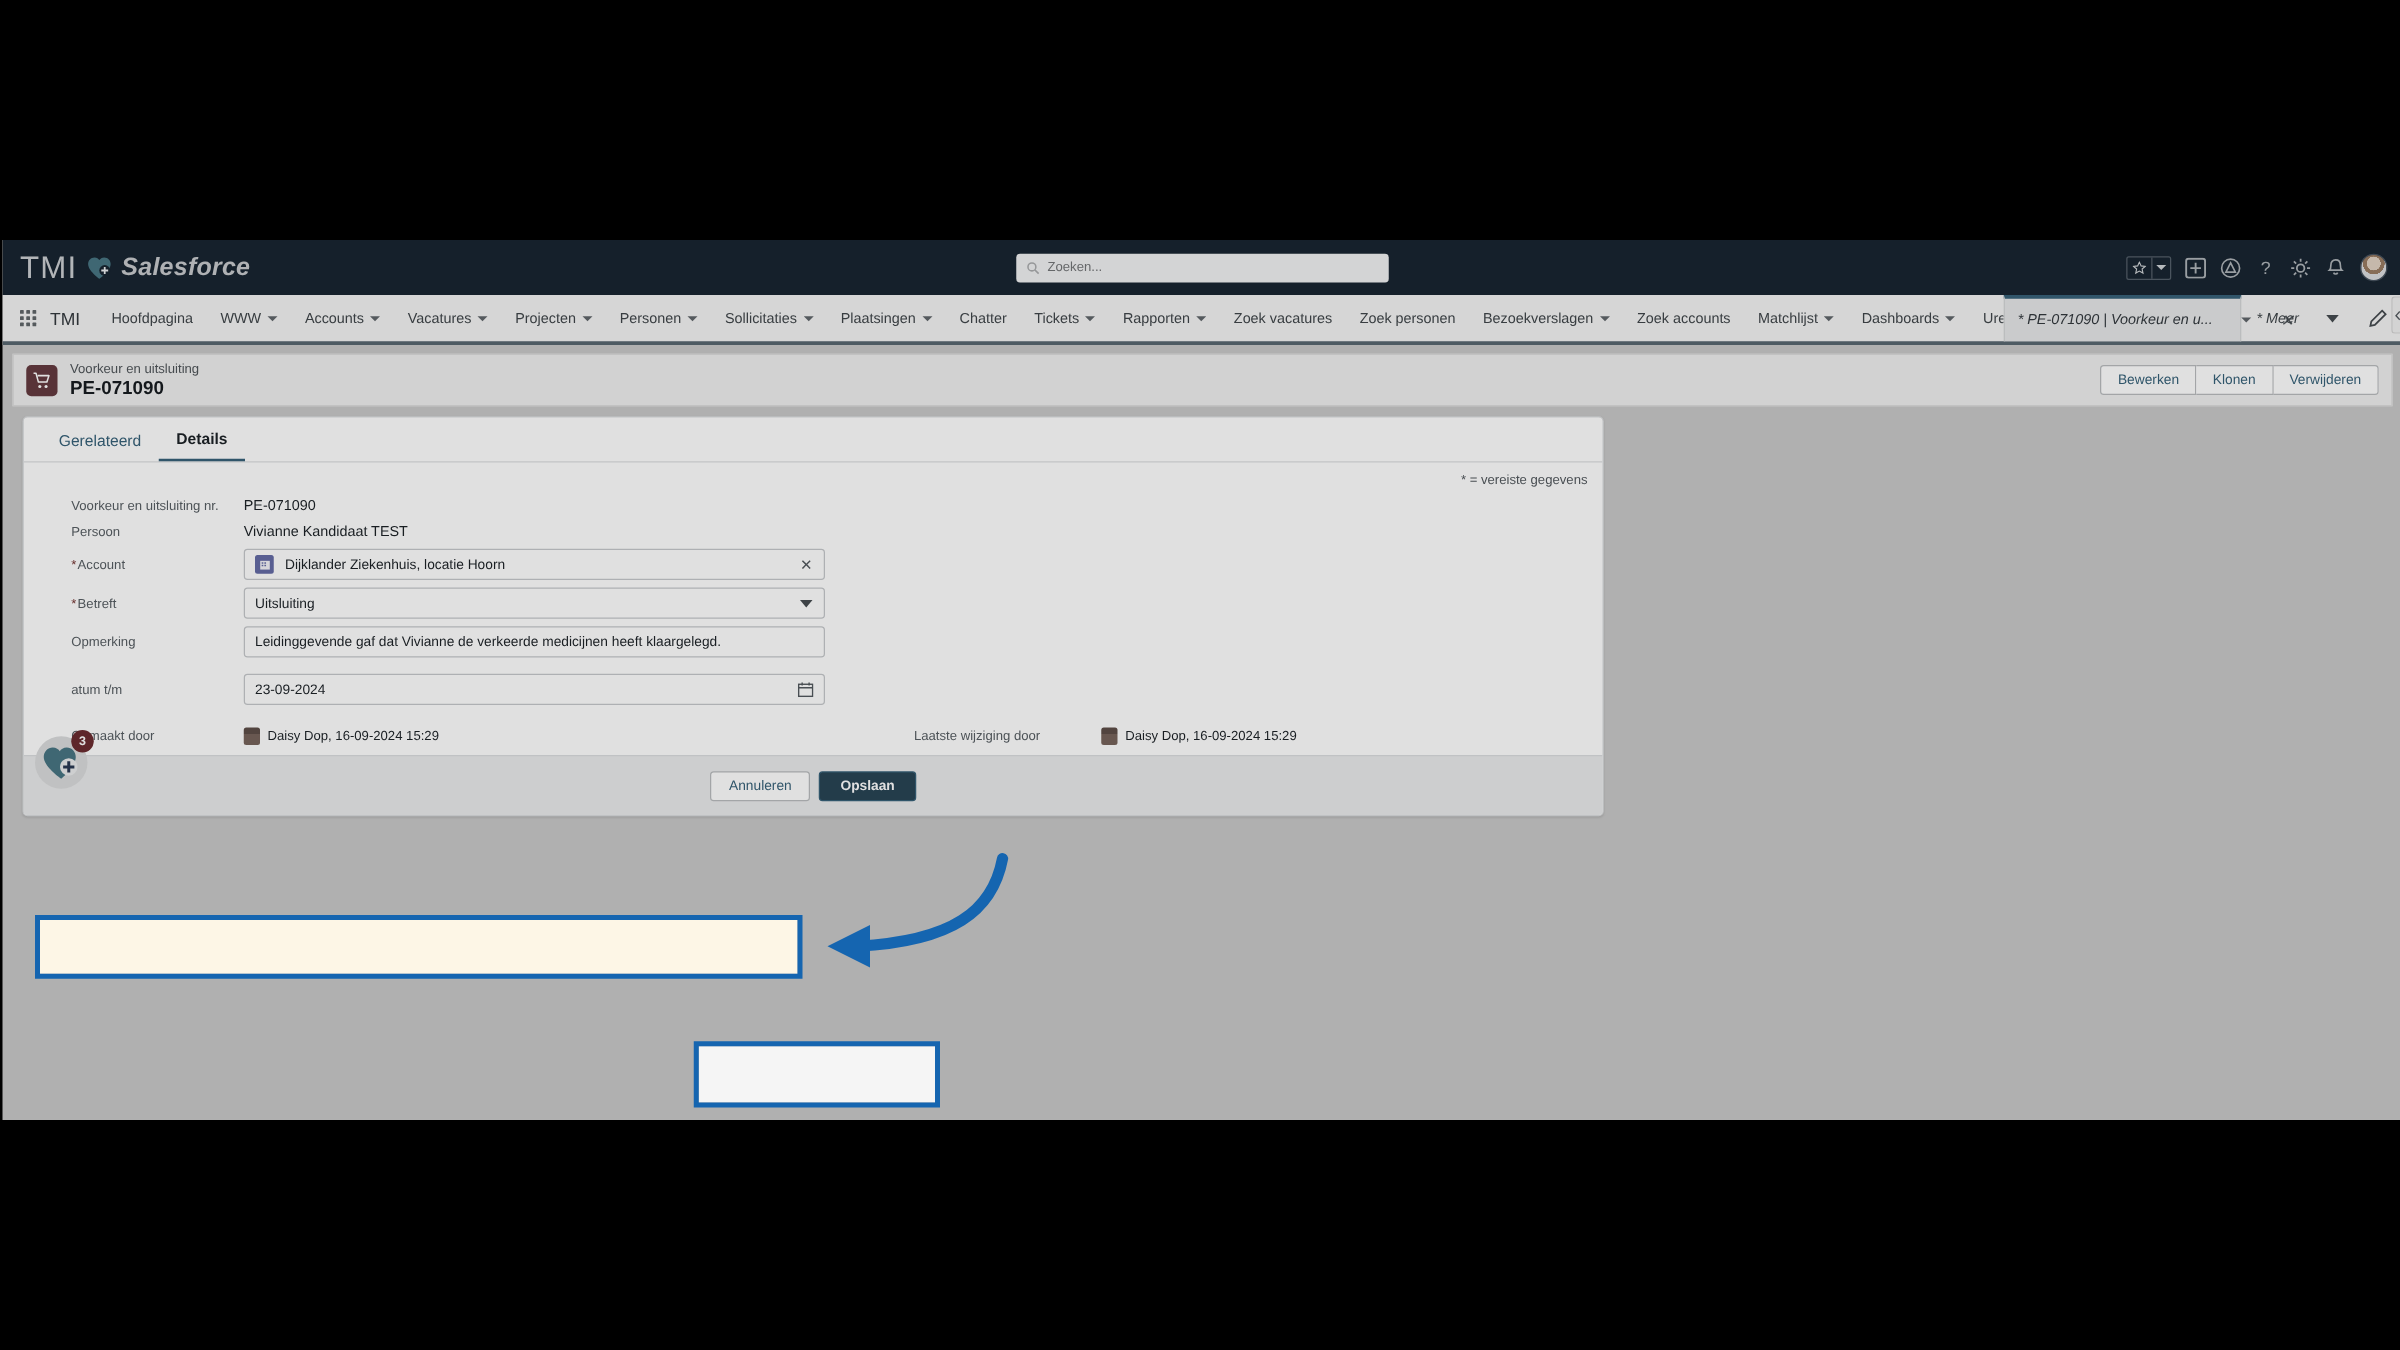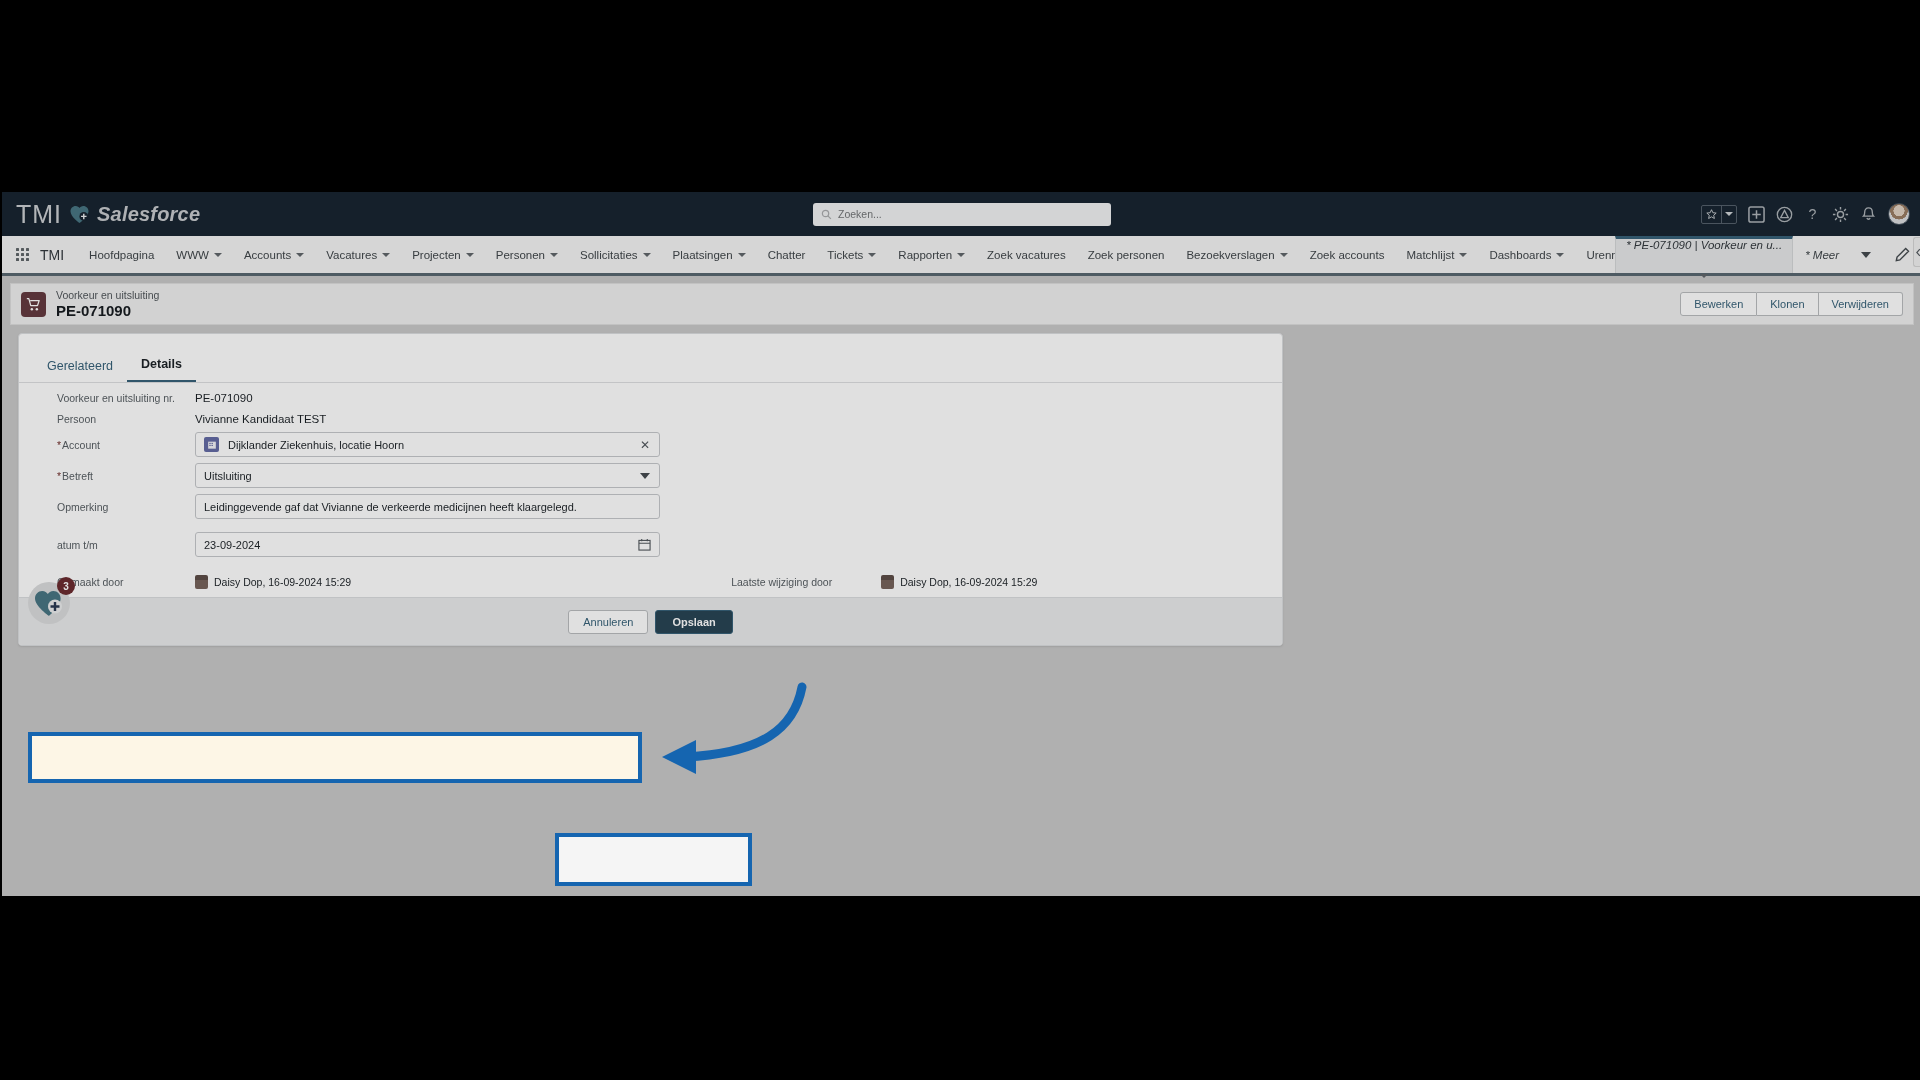--- a/index.html
+++ b/index.html
@@ -82,21 +82,21 @@
   }
   .caret {
     width: 0; height: 0; border-left: 4px solid transparent; border-right: 4px solid transparent;
     border-top: 4px solid #5a6772; display: inline-block;
   }
   .nav-right { display: flex; align-items: stretch; flex: none; }
   .tab-active {
     display: flex; align-items: center; gap: 23px; padding: 0 10px;
     background: #e4e7ea; border-top: 3px solid #0b6a9e; border-left: 1px solid #d3d7da;
     border-right: 1px solid #d3d7da; font-size: 11.5px; font-style: italic; color: #2d3a45;
-    white-space: nowrap; max-width: 190px; flex-direction: column;
+    white-space: nowrap; max-width: 190px;
   }
   .tab-more {
     display: flex; align-items: center; gap: 22px; padding: 0 12px;
     font-size: 11.5px; font-style: italic; color: #3a4750;
   }
   .caret-solid {
     width: 0; height: 0; border-left: 5px solid transparent; border-right: 5px solid transparent;
     border-top: 6px solid #3f4c56;
   }
   .x-ic { font-size: 13px; color: #4b5761; line-height: 1; }
@@ -131,21 +131,21 @@
     border-radius: 3px 0 0 3px; display: flex; align-items: center; justify-content: center;
   }
 
   
   .card {
     margin: 8px 8px 0 8px; width: 1265px; background: #fff;
     border: 1px solid #d8dde2; border-radius: 4px; box-shadow: 0 1px 2px rgba(0,0,0,.10);
     overflow: hidden;
   }
   .card-tabs {
-    display: flex; align-items: flex-end; height: 49px; padding: 0 14px;
+    display: flex; align-items: flex-end; height: 36px; padding: 0 14px;
     border-bottom: 1px solid #dcdfe3;
   }
   .ctab {
     font-size: 12.5px; color: #0b6a9e; padding: 0 14px 9px 14px; cursor: pointer;
   }
   .ctab.active { color: #16232e; font-weight: bold; border-bottom: 2px solid #0b6a9e; }
   .req-note {
     text-align: right; font-size: 10.5px; color: #4d5a65; padding: 8px 12px 0 0;
   }
 
@@ -414,20 +414,21 @@
               <path d="M4.6 1L1 5l3.6 4" fill="none" stroke="#4d5a65" stroke-width="1.4"></path>
             </svg>
         </div>
 
         <div class="card">
           <div class="card-tabs">
             <div class="ctab">Gerelateerd</div>
             <div class="ctab active">Details</div>
           </div>
 
+          <div class="req-note">* = vereiste gegevens</div>
 
           <div class="form">
 
             <div class="frow">
               <span class="flabel">Voorkeur en uitsluiting nr.</span>
               <span class="fvalue">PE-071090</span>
             </div>
 
             <div class="frow">
               <span class="flabel">Persoon</span>

